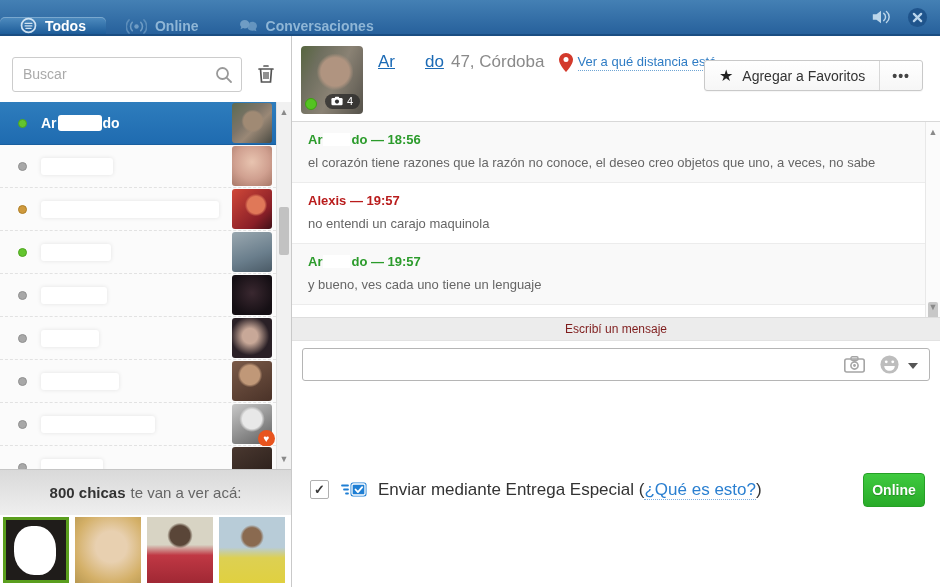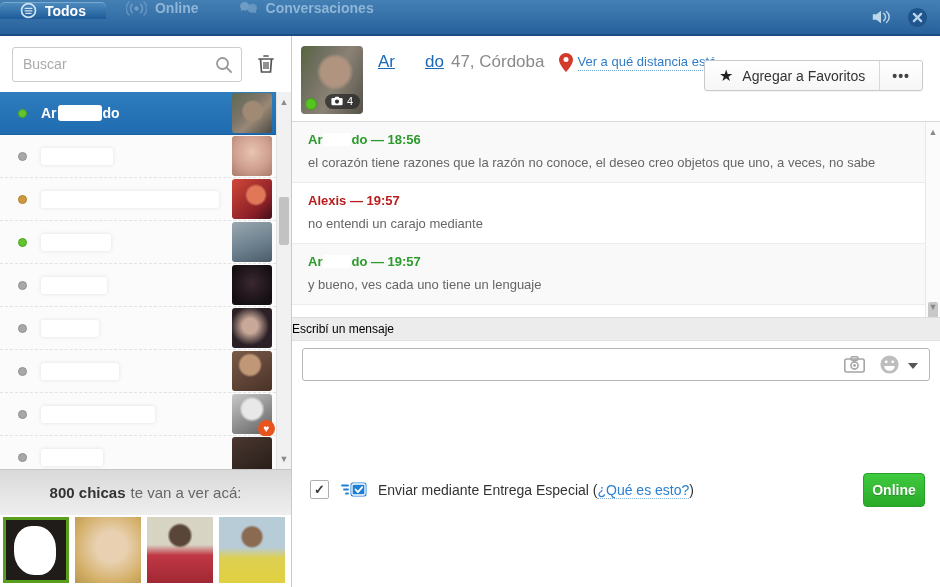--- a/index.html
+++ b/index.html
@@ -1,33 +1,33 @@
 <!DOCTYPE html>
 <html><head>
 <meta charset="utf-8">
 <style>
   *{margin:0;padding:0;box-sizing:border-box;}
   body{font-family:"Liberation Sans", sans-serif;background:#e8e8e8;}
   .app{width:940px;height:587px;background:#fff;position:relative;overflow:hidden;display:flex;flex-direction:column;}
 
   
   .topbar{height:36px;flex:0 0 36px;background:linear-gradient(#4480b4,#27619c);border-bottom:2px solid #1a4d82;display:flex;align-items:stretch;}
-  .tabs{display:flex;align-items:flex-start;}
+  .tabs{display:flex;align-items:flex-end;}
   .tab{display:flex;align-items:center;gap:8px;padding:0 20px;color:#8fb6d6;font-weight:bold;font-size:14px;cursor:pointer;}
   .tab .ticon{display:flex;align-items:center;color:#6f9cc4;}
   .tab.active{background:linear-gradient(#4f8cbf,#1d5c99);border-radius:5px 5px 0 0;color:#fff;margin-top:2px;box-shadow:inset 0 1px 0 rgba(255,255,255,.25);}
   .tab.active .ticon{color:#cfe2f2;}
   .topbar-right{margin-left:auto;display:flex;align-items:center;gap:16px;padding-right:12px;color:#bcd6ea;}
   .tb-icon{display:flex;align-items:center;cursor:pointer;}
 
   .main{flex:1;display:flex;min-height:0;}
 
   
   .sidebar{flex:0 0 292px;width:292px;border-right:1px solid #c9c9c9;display:flex;flex-direction:column;background:#fff;min-height:0;}
-  .search-row{flex:0 0 56px;padding:10px 12px;display:flex;gap:14px;align-items:center;}
+  .search-row{flex:0 0 56px;padding:10px 12px;display:flex;gap:14px;align-items:center;margin-top:10px;}
   .search-box{flex:0 0 230px;height:35px;border:1px solid #ccc;border-radius:3px;position:relative;background:#fff;}
   .search-box input{width:100%;height:100%;border:0;outline:none;padding:0 32px 0 10px;font-size:14px;color:#666;background:transparent;font-family:inherit;}
   .search-box input::placeholder{color:#aaa;}
   .search-icon{position:absolute;right:8px;top:8px;color:#999;}
   .trash-icon{color:#555;cursor:pointer;display:flex;}
 
   .contact-list{flex:1;position:relative;overflow:hidden;background:#fff;}
   .crows{position:absolute;left:0;top:0;right:15px;}
   .crow{height:43px;display:flex;align-items:center;padding-left:18px;border-bottom:1px dashed #e2e2e2;background:#fbfbfb;position:relative;cursor:pointer;}
   .dot{width:9px;height:9px;border-radius:50%;margin-right:14px;flex:0 0 9px;}
@@ -76,30 +76,30 @@
   .messages{position:absolute;left:0;top:0;right:15px;bottom:0;overflow:hidden;}
   .msg{padding:10px 16px 12px;border-bottom:1px solid #ececec;font-size:13px;color:#666;background:#fff;}
   .msg.them{background:#f9f9f9;}
   .msg-head{font-weight:bold;font-size:13px;margin-bottom:8px;display:flex;align-items:center;}
   .msg.them .msg-head{color:#2b9b2b;}
   .msg.me .msg-head{color:#b91c1c;}
   .mcensor{display:inline-block;width:27px;height:13px;background:#fff;margin:0 1px;}
   .msg-scrollbar{position:absolute;right:0;top:0;bottom:0;width:15px;background:#fbfbfb;border-left:1px solid #e8e8e8;}
   .msg-scrollbar .sb-thumb{top:180px;height:28px;background:#c8c8c8;}
 
-  .composer-label{flex:0 0 24px;background:#ececec;border-top:1px solid #ddd;border-bottom:1px solid #e2e2e2;text-align:left;font-size:12px;color:#000000;line-height:22px;}
+  .composer-label{flex:0 0 24px;background:#ececec;border-top:1px solid #ddd;border-bottom:1px solid #e2e2e2;text-align:center;font-size:12px;color:#7f1d1d;line-height:22px;}
   .composer{flex:0 0 46px;padding:7px 10px 6px;background:#fff;position:relative;}
   .composer input{width:100%;height:33px;border:1px solid #b5b5b5;border-radius:3px;padding:0 100px 0 10px;font-size:14px;outline:none;font-family:inherit;color:#444;}
   .comp-icons{position:absolute;right:22px;top:13px;display:flex;align-items:center;gap:14px;color:#a5a5a5;}
   .caret{width:0;height:0;border-left:5px solid transparent;border-right:5px solid transparent;border-top:6px solid #555;margin-left:-6px;}
 
   .send-row{flex:1;display:flex;align-items:center;padding:6px 15px 0 18px;background:#fff;}
   .checkbox{width:19px;height:19px;border:1px solid #b0b0b0;border-radius:2px;background:#fff;color:#3a3a3a;font-size:13px;font-weight:bold;text-align:center;line-height:17px;cursor:pointer;}
   .sd-icon{margin:0 10px 0 12px;display:flex;}
-  .sd-text{font-size:14px;color:#333;}
+  .sd-text{font-size:17px;color:#333;}
   .sd-link{color:#2a7fd0;border-bottom:1px dotted #7fb0e0;cursor:pointer;}
   .send-btn{margin-left:auto;width:62px;height:34px;background:linear-gradient(#3fca3f,#29ab29);border:1px solid #26a026;border-radius:4px;color:#fff;font-weight:bold;font-size:14px;cursor:pointer;text-shadow:0 1px 1px rgba(0,0,0,.25);font-family:inherit;}
 
   
   .av1{background:radial-gradient(circle at 52% 45%,#a08a74 0 30%,rgba(0,0,0,0) 38%),linear-gradient(135deg,#5d6b52 0%,#7d7468 40%,#9a8876 60%,#4a4a42 100%);}
   .av2{background:radial-gradient(circle at 50% 40%,#e8c4b0,#d0a090 55%,#a87868);}
   .av3{background:radial-gradient(circle at 60% 40%,#e07858 0 25%,rgba(0,0,0,0) 33%),linear-gradient(135deg,#d04838,#8a1f28 70%,#401018);}
   .av4{background:linear-gradient(160deg,#9aa8b0,#6a7e8c 60%,#4a5a66);}
   .av5{background:radial-gradient(circle at 50% 45%,#3a2830,#150f14 75%);}
   .av6{background:radial-gradient(circle at 45% 45%,#c8a898 0 24%,#2a2026 62%);}
@@ -306,21 +306,21 @@
                 <span>18:56</span>
               </div>
               <div class="msg-text">el corazón tiene razones que la razón no conoce, el deseo creo objetos que uno, a veces, no sabe</div>
             </div>
             <div class="msg me">
               <div class="msg-head">
                 <span>Alexis</span>
                 <span style="white-space: pre;"> — </span>
                 <span>19:57</span>
               </div>
-              <div class="msg-text">no entendi un carajo mediante</div>
+              <div class="msg-text">no entendi un carajo maquinola</div>
             </div>
             <div class="msg them">
               <div class="msg-head">
                 <span>Ar</span>
                 <span class="mcensor"></span>
                 <span>do</span>
                 <span style="white-space: pre;"> — </span>
                 <span>19:57</span>
               </div>
               <div class="msg-text">y bueno, ves cada uno tiene un lenguaje</div>

